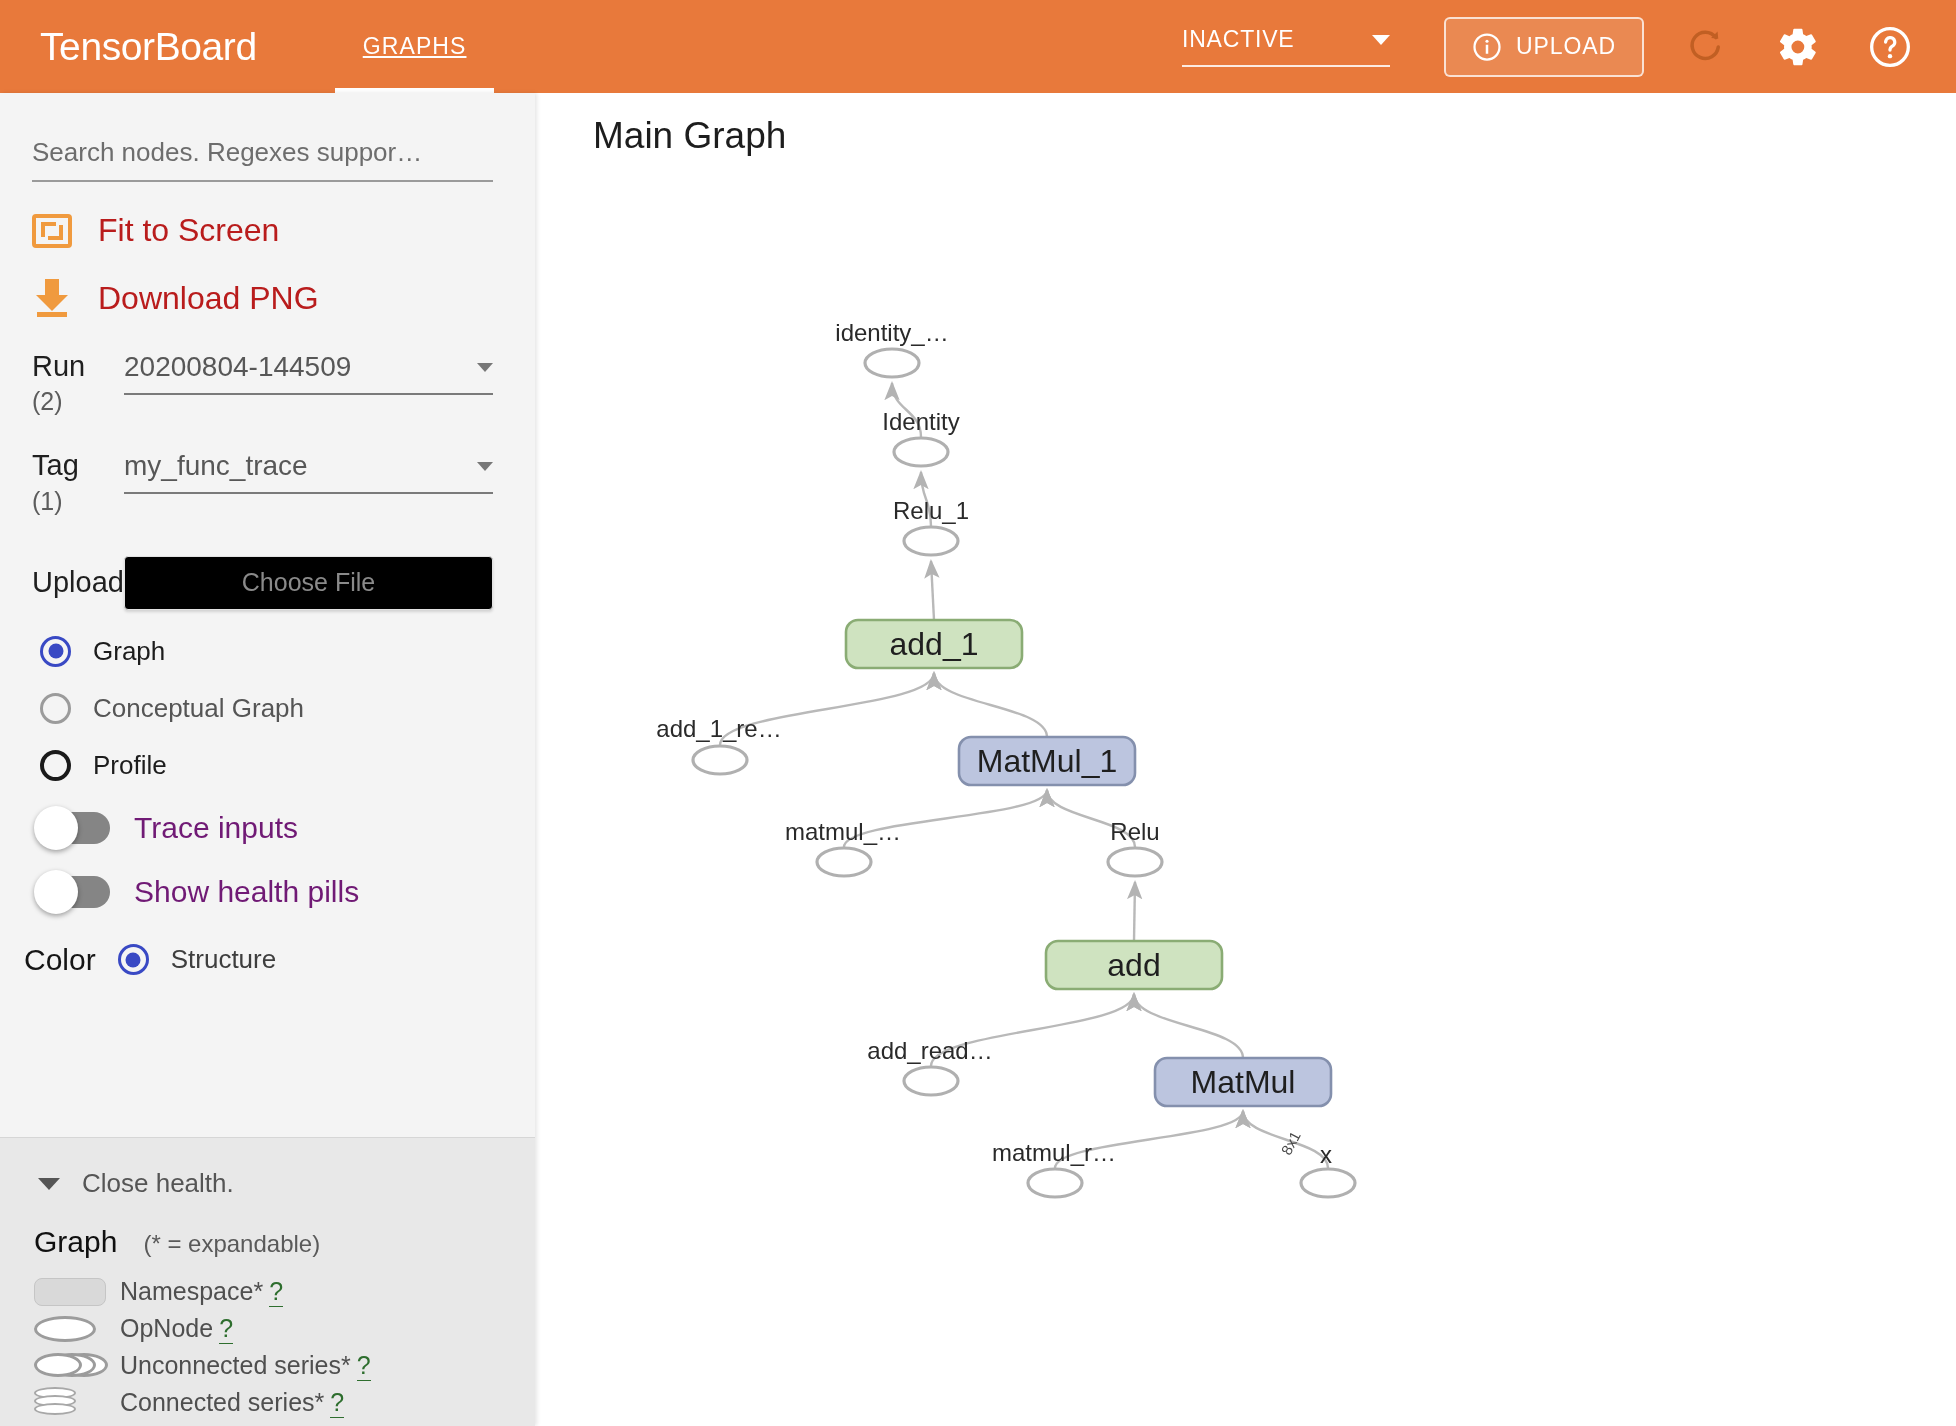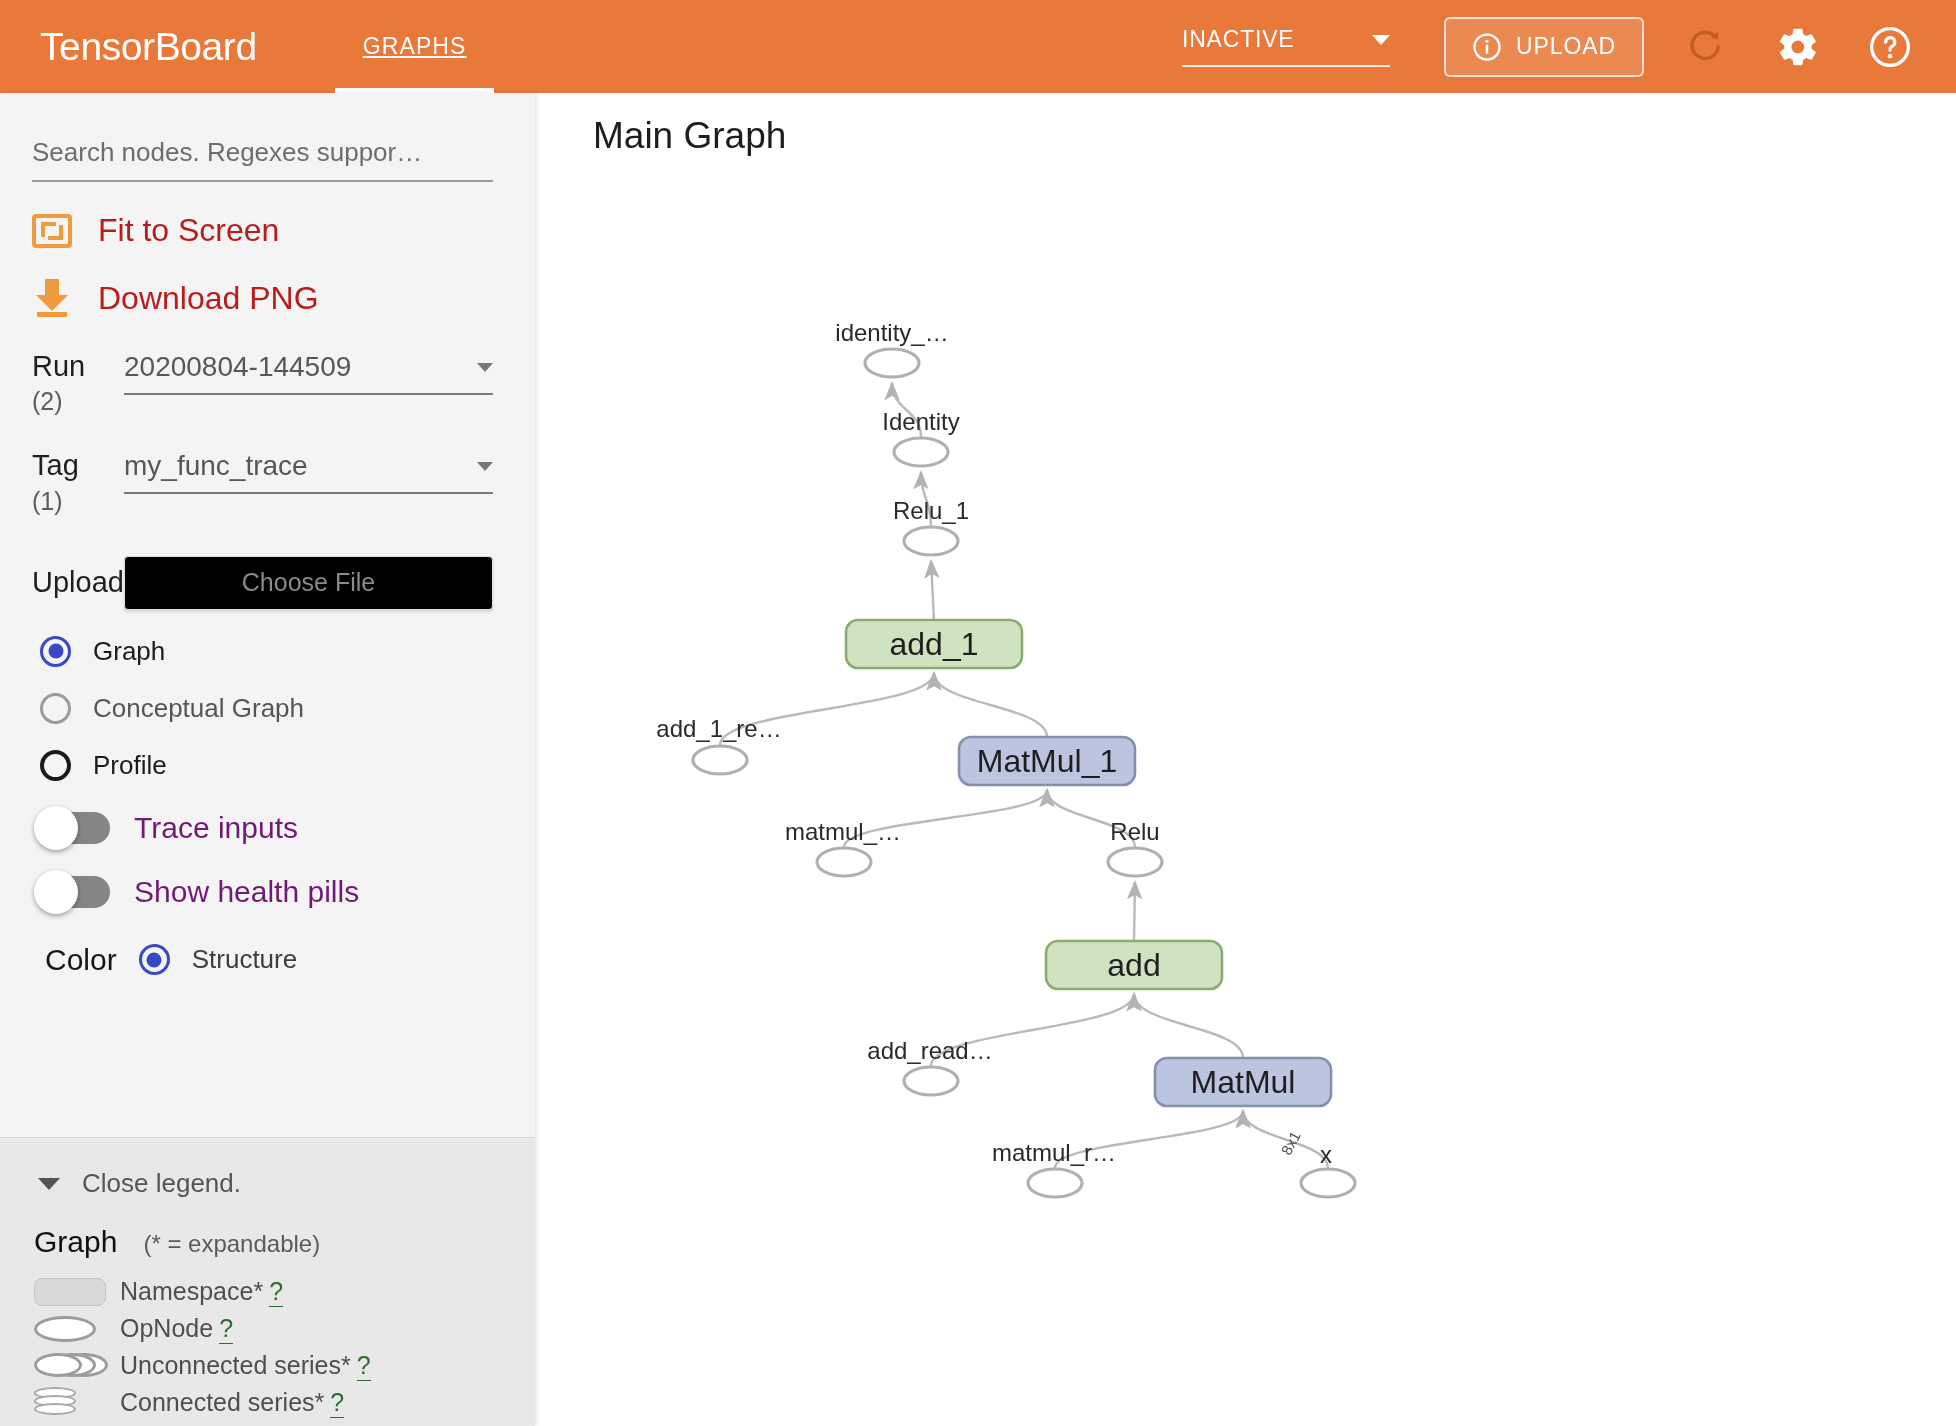--- a/index.html
+++ b/index.html
@@ -168,21 +168,21 @@
     width: 74px; height: 32px; border-radius: 16px; background: #858585;
     position: relative; flex: 0 0 auto;
   }
   .toggle .knob {
     position: absolute; left: -2px; top: -6px;
     width: 44px; height: 44px; border-radius: 50%;
     background: #ffffff; box-shadow: 0 2px 5px rgba(0,0,0,0.35);
   }
   .toggle-label { font-size: 30px; color: #701a75; }
 
-  .color-row { display: flex; align-items: center; gap: 22px; margin: 34px 0 0 45px; }
+  .color-row { display: flex; align-items: center; gap: 22px; margin: 34px 0 0 24px; }
   .color-title { font-size: 30px; color: #151515; }
   .color-opt-label { font-size: 26px; color: #3e3e3e; }
 
   .divider { position: absolute; left: 0; right: 0; height: 1px; background: #d6d6d6; }
 
   
   .legend {
     position: absolute; left: 0; bottom: 0; width: 535px; top: 1045px;
     background: #e8e8e8; padding: 0;
   }
@@ -358,21 +358,21 @@
         <span class="color-title">Color</span>
         <span class="radio sel"></span>
         <span class="color-opt-label">Structure</span>
       </div>
 
       <div class="divider" style="top:1044px;"></div>
 
       <div class="legend">
         <div class="close-legend">
           <span class="chev-down"></span>
-          <span class="close-legend-label">Close legend.</span>
+          <span class="close-legend-label">Close health.</span>
         </div>
         <div class="legend-head">
           <span class="legend-title">Graph</span>
           <span class="legend-note">(* = expandable)</span>
         </div>
         <div class="legend-list">
 
           <div class="legend-item">
             <span class="legend-swatch">
                 <span class="sw-ns"></span>

